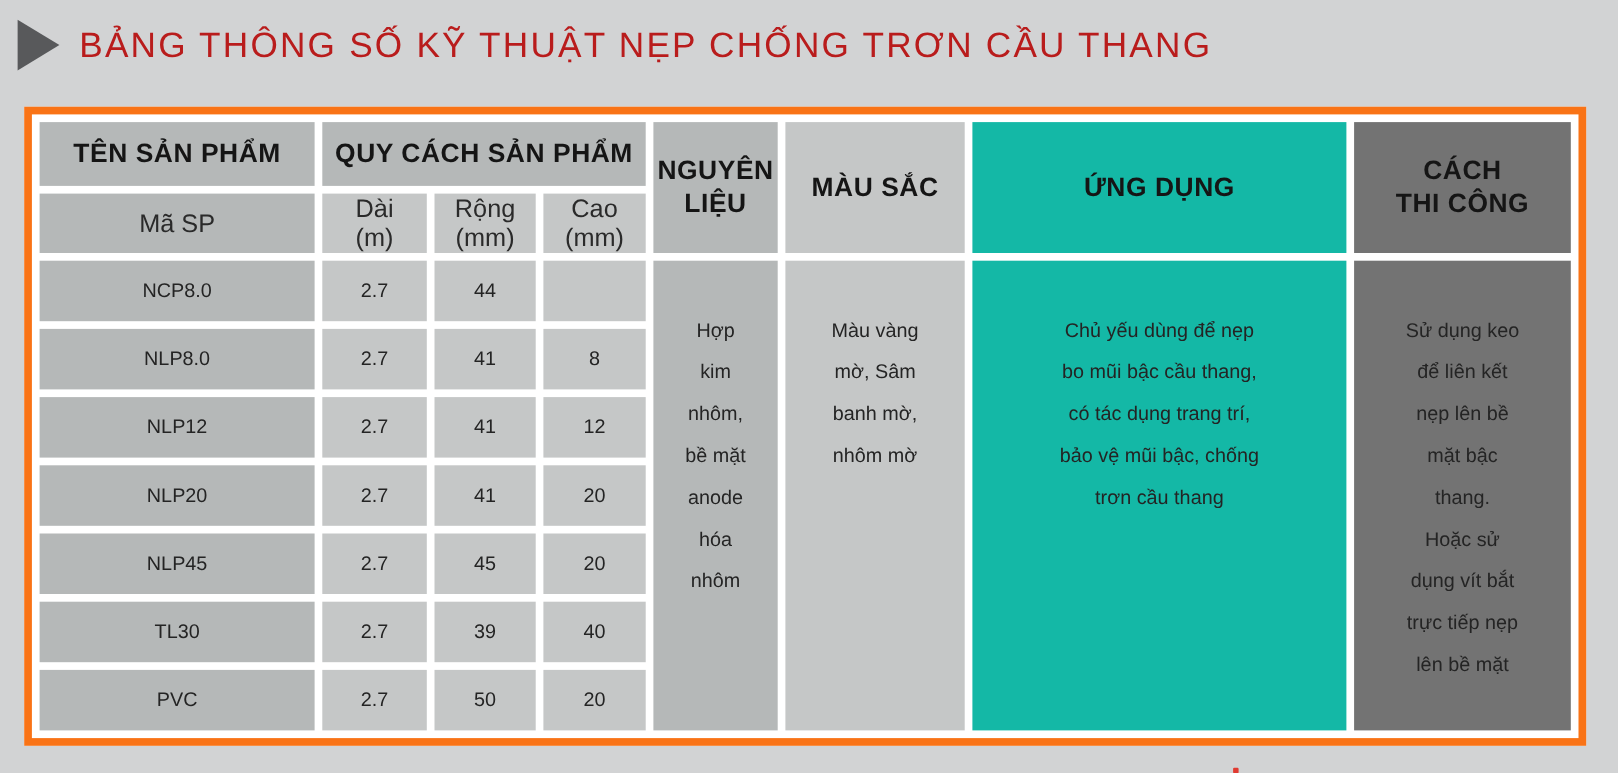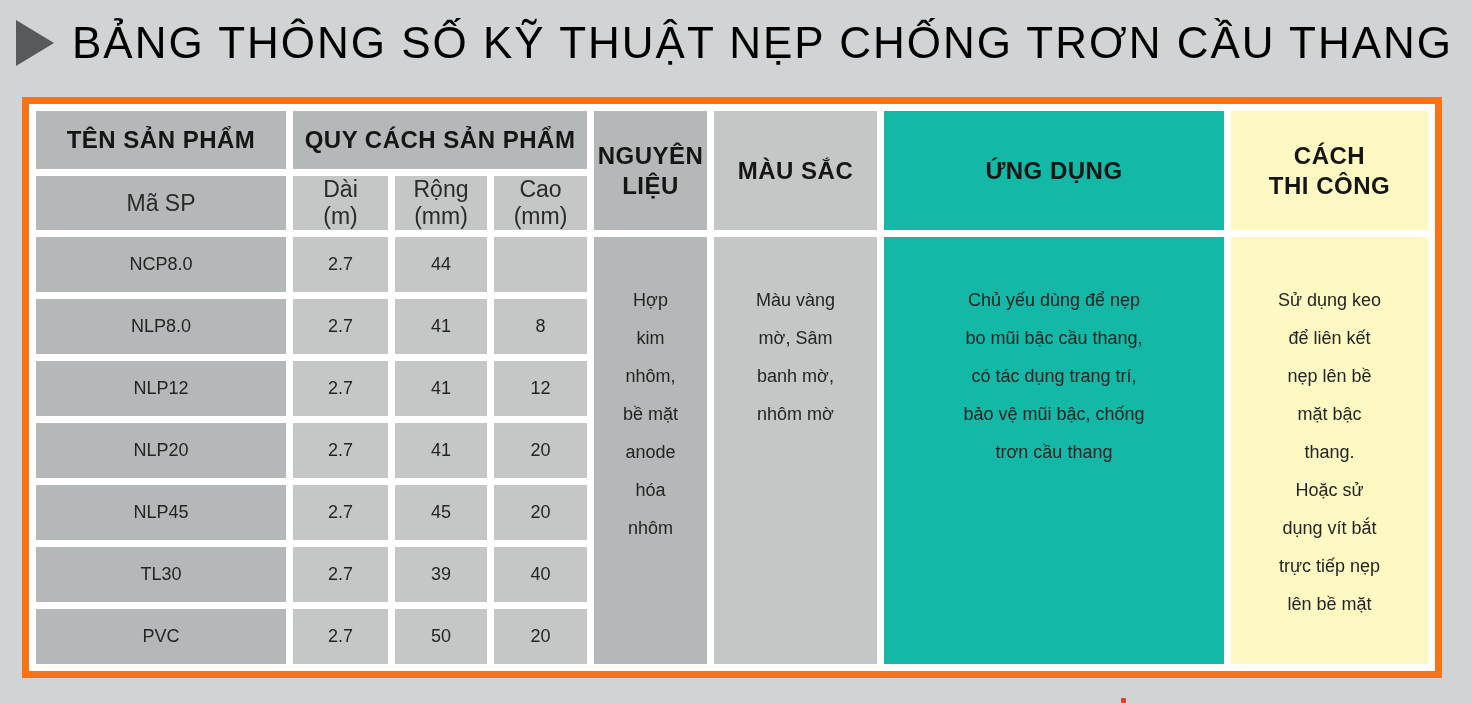--- a/index.html
+++ b/index.html
@@ -5,35 +5,35 @@
   html,body{margin:0;padding:0;}
   body{
     width:1471px;height:703px;position:relative;overflow:hidden;
     background:#d2d3d4;
     font-family:"Liberation Sans","DejaVu Sans",sans-serif;
     color:#232323;
   }
   
   .title-row{position:absolute;left:16px;top:18px;display:flex;align-items:center;gap:18px;}
   .marker{width:0;height:0;border-left:38px solid #58595b;border-top:23px solid transparent;border-bottom:23px solid transparent;}
-  .title{font-size:44px;font-weight:400;color:#000000;letter-spacing:2px;white-space:nowrap;}
+  .title{font-size:32px;font-weight:400;color:#b91c1c;letter-spacing:2px;white-space:nowrap;}
   
   .table-wrap{position:absolute;left:22px;top:97px;}
   table{
     border-collapse:separate;border-spacing:7px;
     background:#ffffff;border:7px solid #f97316;
     table-layout:fixed;
   }
   th,td{text-align:center;vertical-align:middle;padding:0;overflow:hidden;}
   .pre{white-space:pre-line;margin-left:34px;}
   
   .c-dark{background:#b5b8b8;}
   .c-light{background:#c5c7c7;}
   .c-mid{background:#14b8a6;}
-  .c-lighter{background:#fef9c3;text-align:center;}
+  .c-lighter{background:#737373;text-align:center;}
   
   .hd{font-weight:bold;font-size:24px;color:#151515;line-height:30px;letter-spacing:0.5px;}
   .hrow1 th{height:58px;}
   .hrow2 th{height:54px;font-weight:400;font-size:23px;line-height:27px;color:#2a2a2a;}
   
   .brow td{height:55px;font-size:18px;font-weight:400;color:#242424;}
   
   .merged{
     vertical-align:top;padding-top:44px;
     font-size:24px;line-height:38px;color:#2a2a2a;

